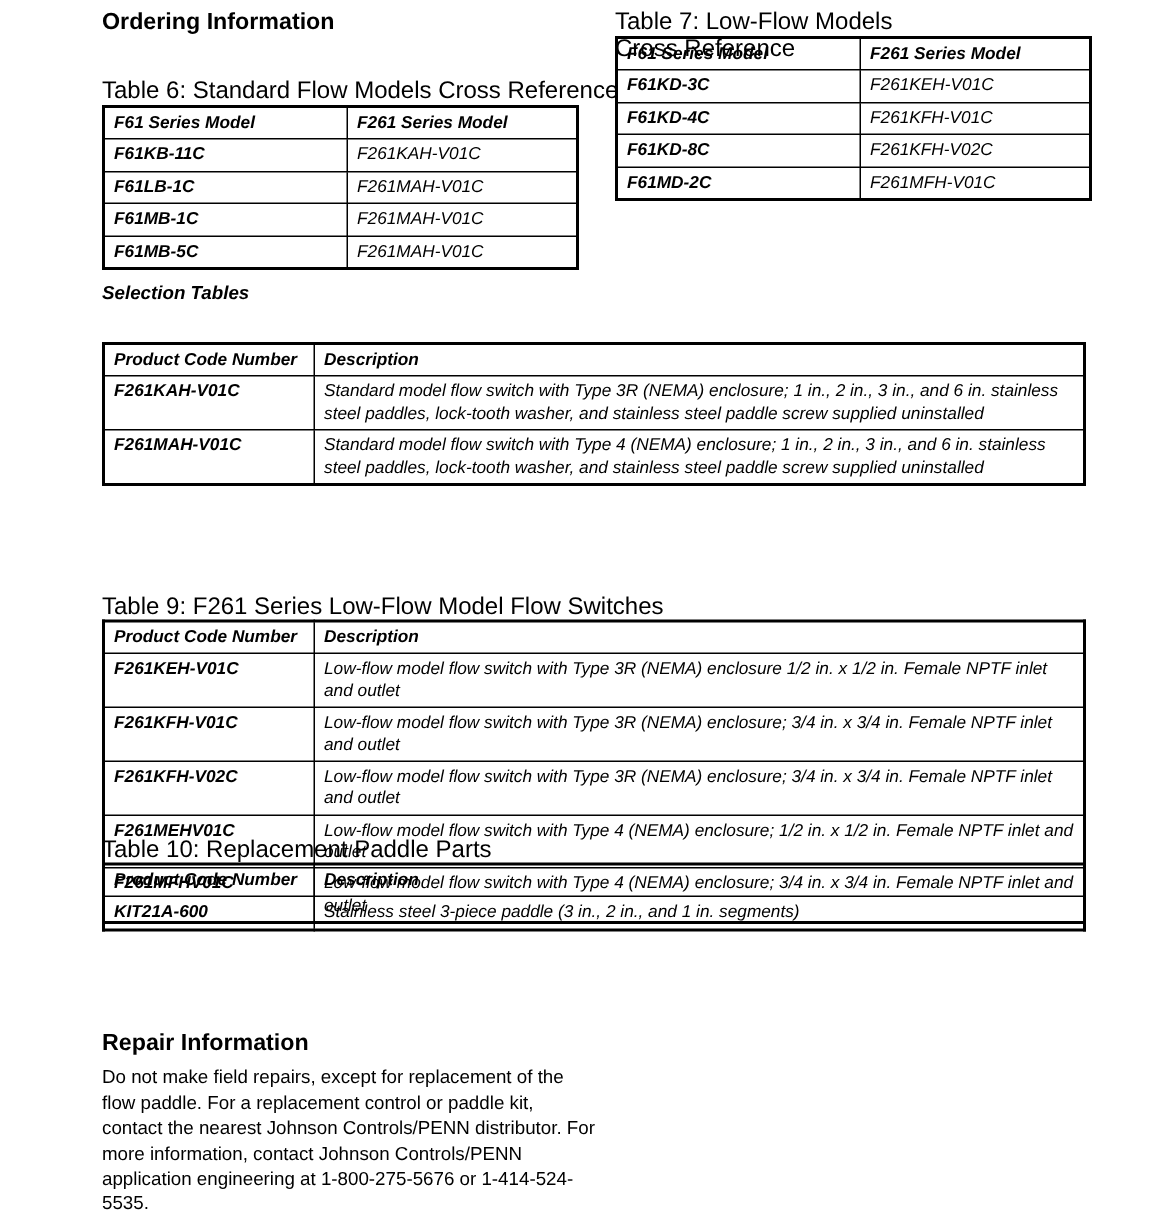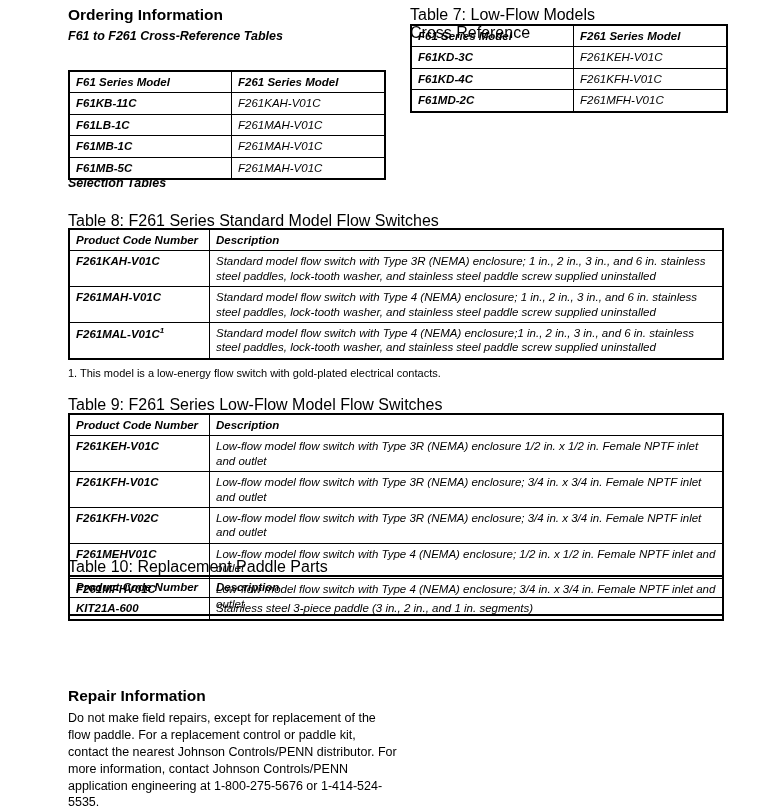--- a/index.html
+++ b/index.html
@@ -69,22 +69,22 @@
   .abs { position: absolute; }
   sup { font-size: 8px; vertical-align: super; }
 </style>
 </head>
 <body>
 
 <div class="page">
 
   <div class="abs h1" style="left:68px; top:6px;">Ordering Information</div>
 
-  <div class="abs h2-italic" style="left:68px; top:29px;">F61 to F261 Cross-Reference Tables</div>
-
+
+  <div class="abs tbl-caption" style="left:68px; top:52px;">Table 6:   Standard Flow Models Cross Reference</div>
   <div class="abs" style="left:68px; top:70px;">
     <table class="bordered outer" style="width:318px;">
       <thead>
         <tr>
           <th style="width:150px;">F61 Series Model</th>
           <th>F261 Series Model</th>
         </tr>
       </thead>
       <tbody>
         <tr>
@@ -119,56 +119,54 @@
       <tbody>
         <tr>
           <td class="bold-cell">F61KD-3C</td>
           <td>F261KEH-V01C</td>
         </tr>
         <tr>
           <td class="bold-cell">F61KD-4C</td>
           <td>F261KFH-V01C</td>
         </tr>
         <tr>
+          <td class="bold-cell">F61KD-8C</td>
+          <td>F261KFH-V02C</td>
+        </tr>
+        <tr>
           <td class="bold-cell">F61MD-2C</td>
           <td>F261MFH-V01C</td>
         </tr>
       </tbody>
     </table>
   </div>
 
-  <div class="abs h2-italic" style="left:68px; top:176px;">Selection Tables</div>
-
-  <div class="abs tbl-caption" style="left:68px; top:212px;">Table 8:   F261 Series Standard Model Flow Switches</div>
+  <div class="abs h2-italic" style="left:68px; top:188px;">Selection Tables</div>
+
   <div class="abs" style="left:68px; top:228px;">
     <table class="bordered outer" style="width:656px;">
       <thead>
         <tr>
           <th style="width:128px;">Product Code Number</th>
           <th>Description</th>
         </tr>
       </thead>
       <tbody>
         <tr>
           <td class="bold-cell">F261KAH-V01C</td>
           <td>Standard model flow switch with Type 3R (NEMA) enclosure; 1 in., 2 in., 3 in., and 6 in. stainless steel paddles, lock-tooth washer, and stainless steel paddle screw supplied uninstalled</td>
         </tr>
         <tr>
           <td class="bold-cell">F261MAH-V01C</td>
           <td>Standard model flow switch with Type 4 (NEMA) enclosure; 1 in., 2 in., 3 in., and 6 in. stainless steel paddles, lock-tooth washer, and stainless steel paddle screw supplied uninstalled</td>
         </tr>
-        <tr>
-          <td class="bold-cell"><span>F261MAL-V01C</span><sup>1</sup></td>
-          <td>Standard model flow switch with Type 4 (NEMA) enclosure;1 in., 2 in., 3 in., and 6 in. stainless steel paddles, lock-tooth washer, and stainless steel paddle screw supplied uninstalled</td>
-        </tr>
-      </tbody>
-    </table>
-  </div>
-
-  <div class="abs note" style="left:68px; top:367px; width:660px;">1.   This model is a low-energy flow switch with gold-plated electrical contacts.</div>
+      </tbody>
+    </table>
+  </div>
+
 
   <div class="abs tbl-caption" style="left:68px; top:396px;">Table 9:   F261 Series Low-Flow Model Flow Switches</div>
   <div class="abs" style="left:68px; top:413px;">
     <table class="bordered outer" style="width:656px;">
       <thead>
         <tr>
           <th style="width:128px;">Product Code Number</th>
           <th>Description</th>
         </tr>
       </thead>

